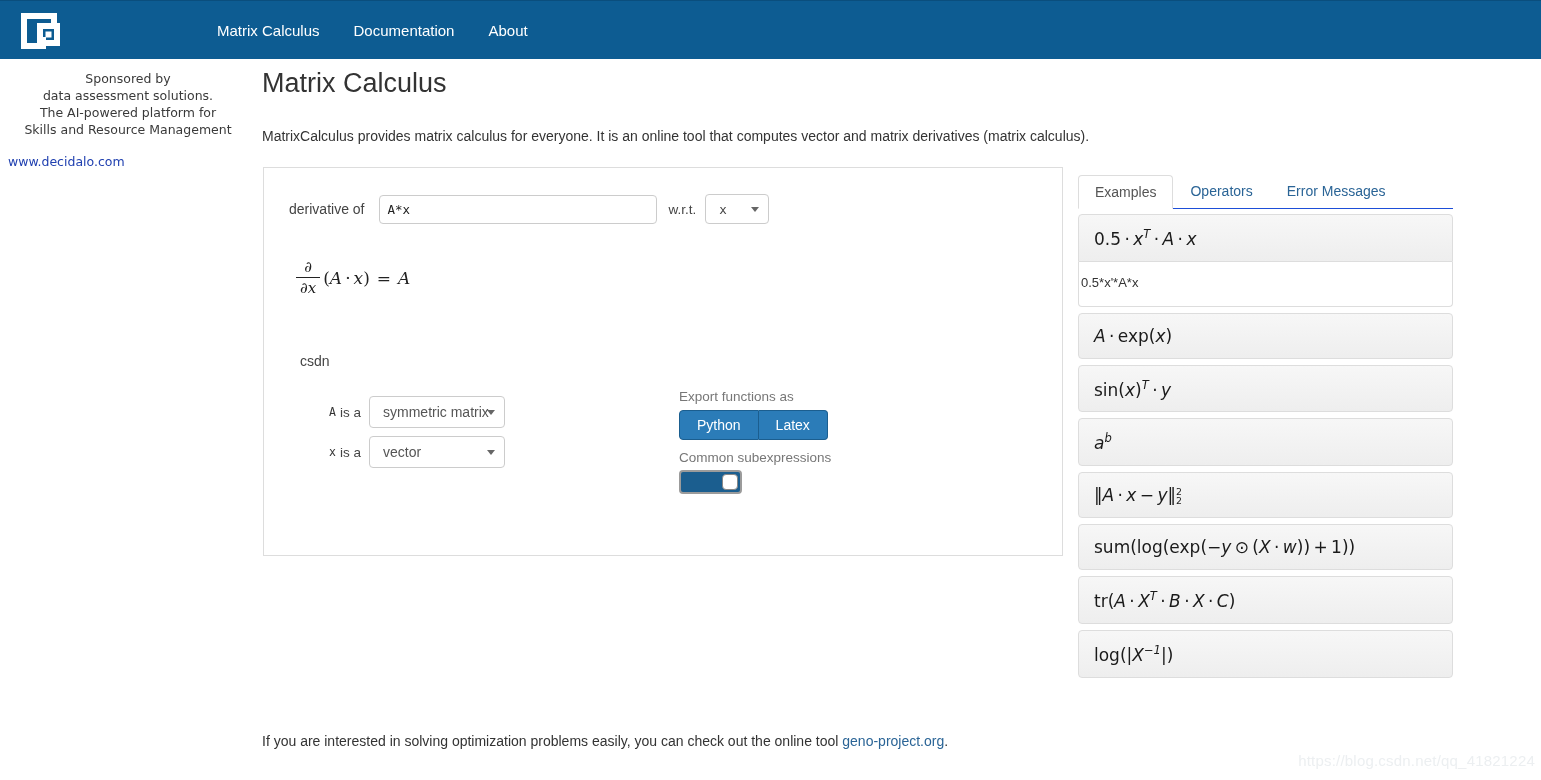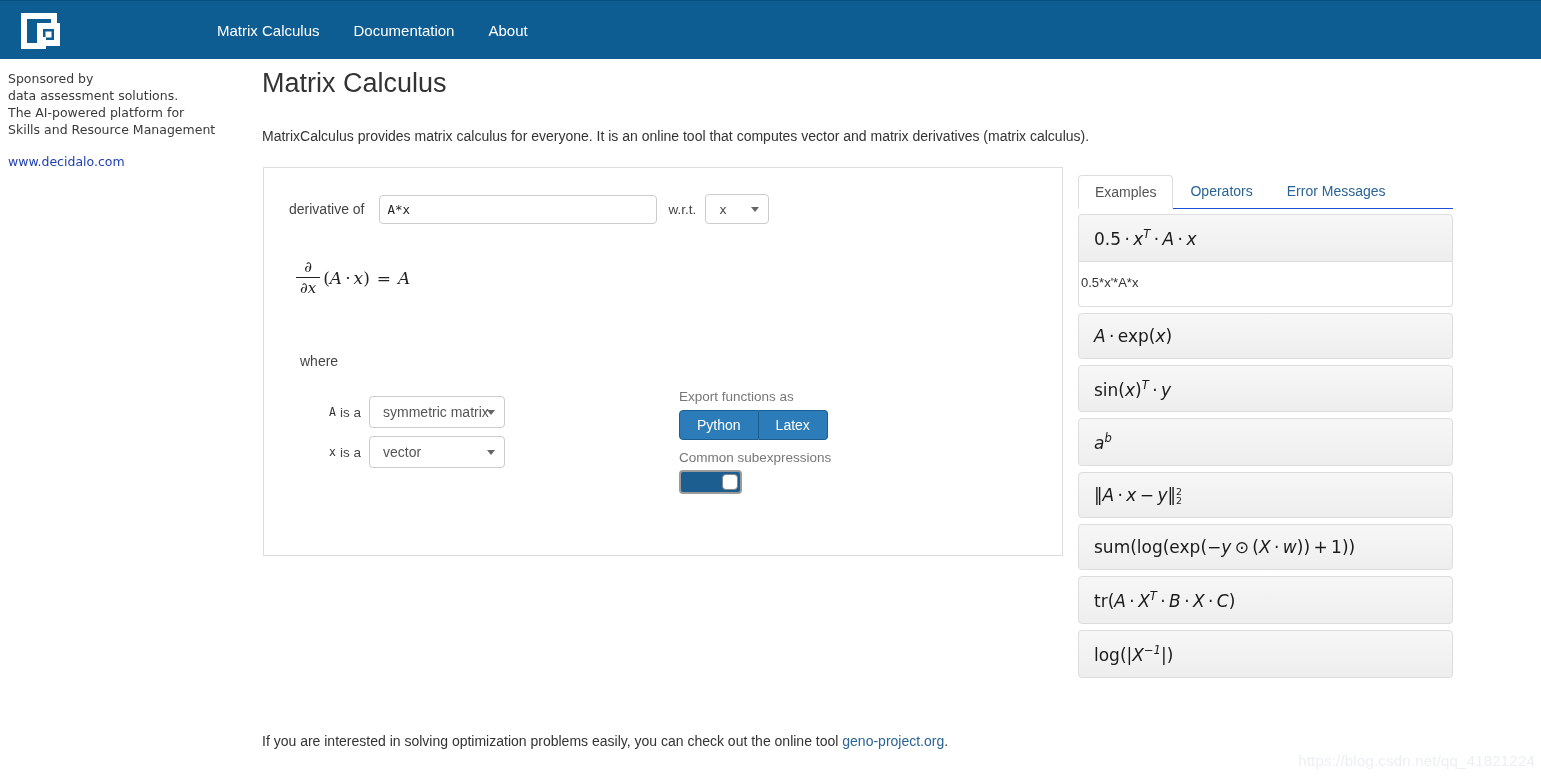--- a/index.html
+++ b/index.html
@@ -41,20 +41,21 @@
   .sidebar {
     position: absolute; left: 8px; top: 70px;
     width: 240px;
   }
   .sponsor-text {
     font-family: "DejaVu Sans", sans-serif;
     font-size: 12.5px;
     color: #3a3a3a;
     line-height: 17px;
     white-space: pre-line;
+    text-align: center;
   }
   .sponsor-link {
     display: block;
     margin-top: 16px;
     font-family: "DejaVu Sans", sans-serif;
     font-size: 12.5px;
     color: #2040b0;
     text-decoration: none;
     cursor: pointer;
   }
@@ -334,21 +335,21 @@
   <div class="formula">
     <span class="frac">
       <span class="num">∂</span>
       <span class="den">∂x</span>
     </span>
     <span class="frm-body">
       <span class="op">(</span><span class="mi">A</span><span class="op" style="padding:0 3px;">·</span><span class="mi">x</span><span class="op">)</span><span class="op" style="padding:0 7px;">=</span><span class="mi">A</span>
     </span>
   </div>
 
-  <div class="where-label">where</div>
+  <div class="where-label">csdn</div>
 
   <div class="where-rows">
     <div class="where-row">
       <span class="var-name">A</span>
       <span class="isa">is a</span>
       <div class="select-box type-select">
         <span class="sel-val">symmetric matrix</span>
         <span class="caret"></span>
       </div>
     </div>

